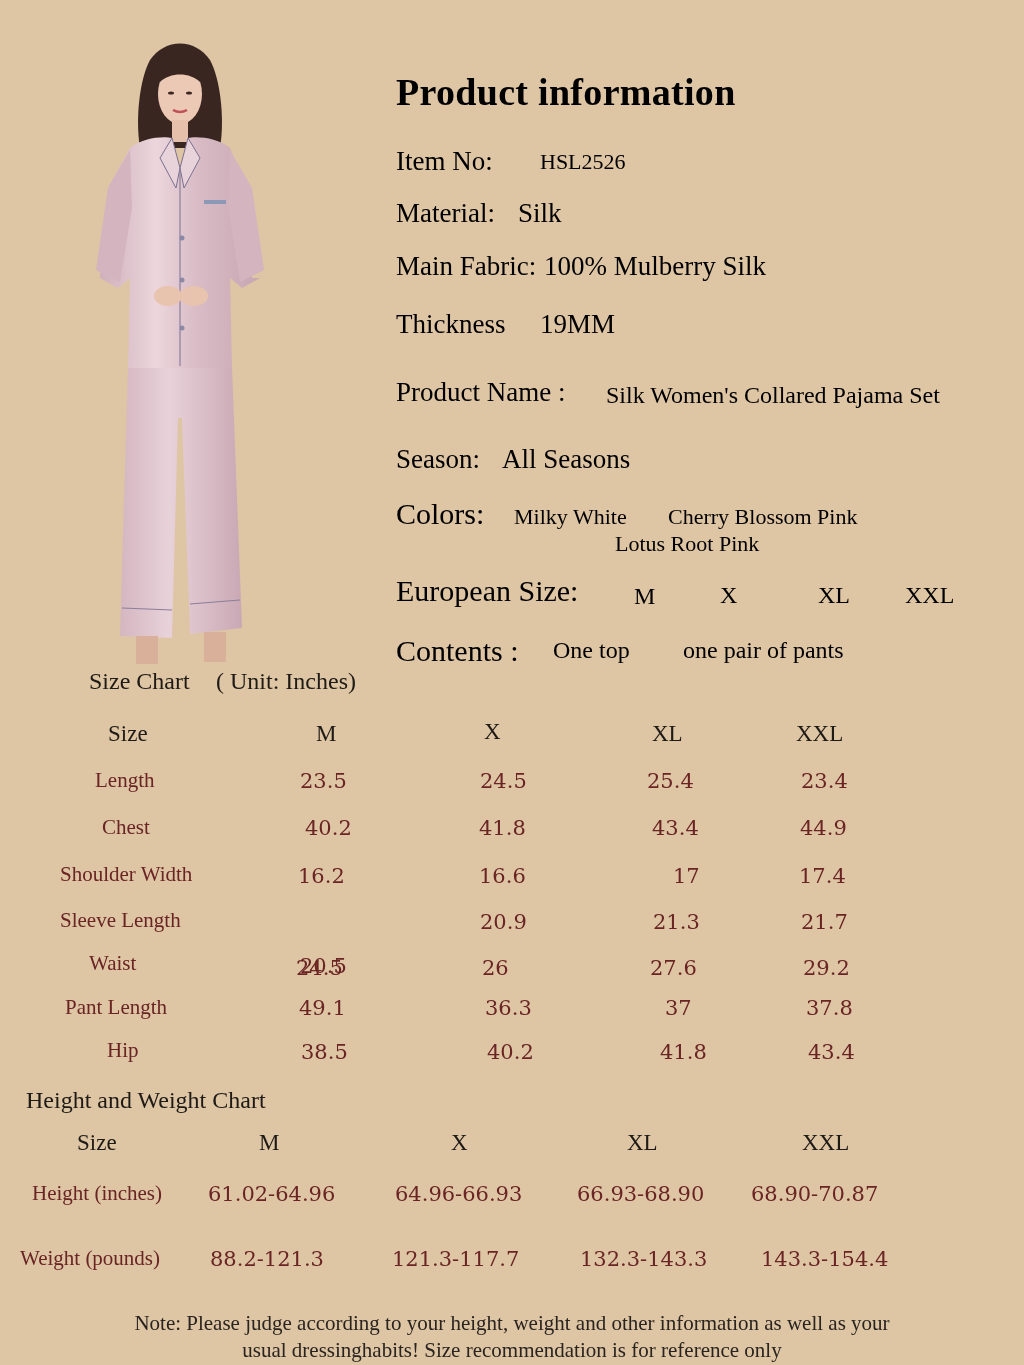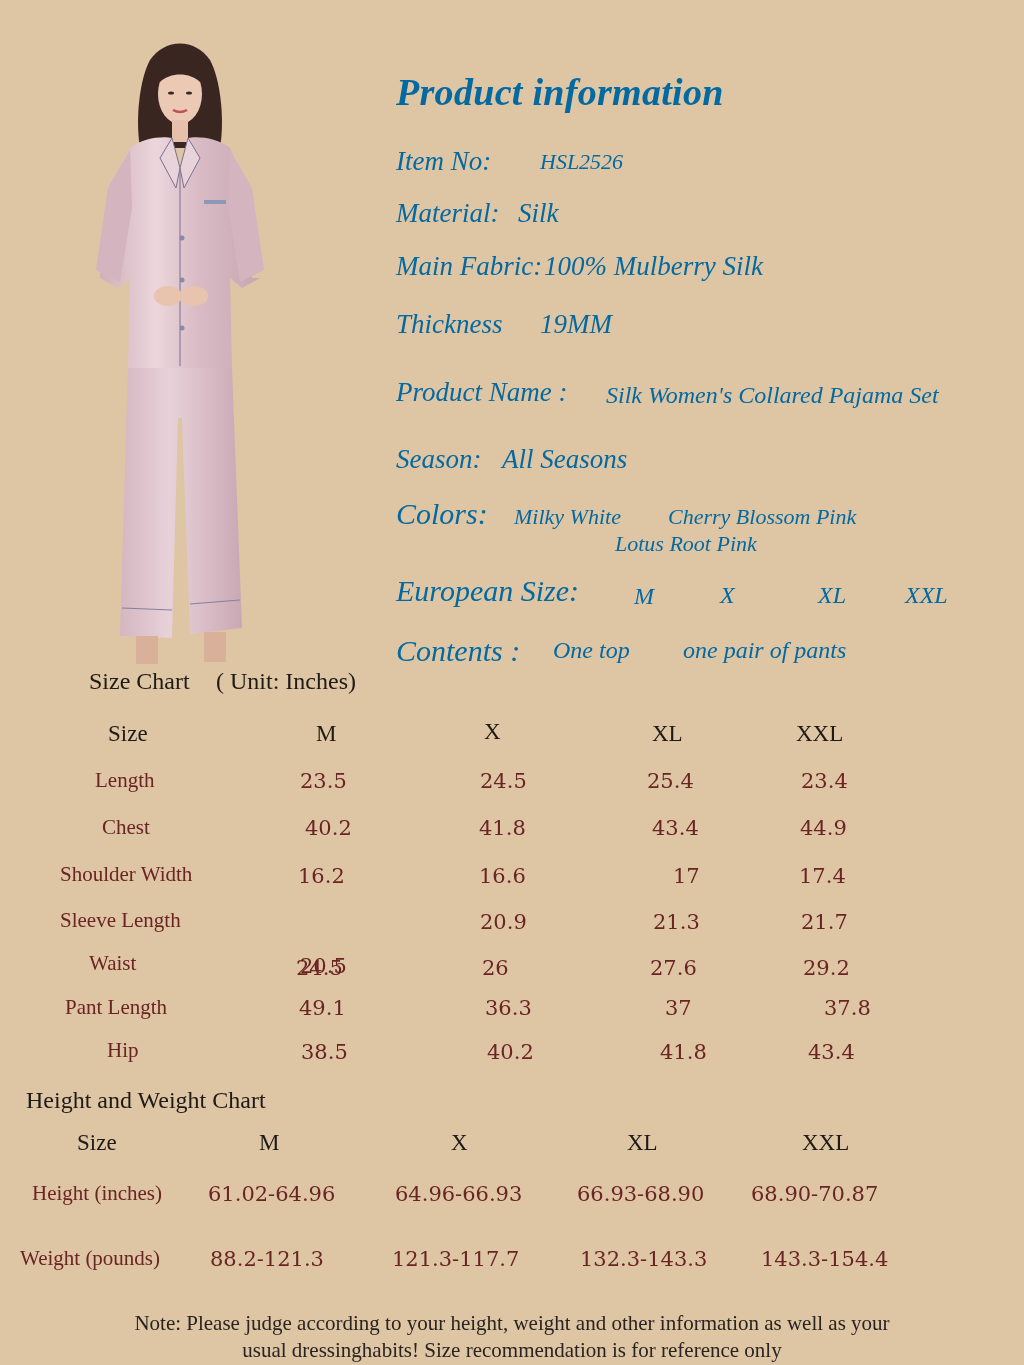--- a/index.html
+++ b/index.html
@@ -4,21 +4,21 @@
   <style>
     * { margin: 0; padding: 0; box-sizing: border-box; }
     html, body { width: 1024px; height: 1365px; overflow: hidden; }
     body {
       background: #dec5a4;
       font-family: "DejaVu Serif", "Liberation Serif", serif;
       color: #1e1a16;
       position: relative;
     }
     .abs { position: absolute; white-space: nowrap; }
-    .dark { color: #0369a1; font-style: italic; }
+    .dark { color: #000000; }
 
     
     #photo { position: absolute; left: 80px; top: 38px; width: 200px; height: 630px; }
 
     
     .info-title { left: 396px; top: 70px; font-size: 38px; font-weight: bold; letter-spacing: 0.3px; font-family: "Liberation Serif", serif; }
     .info-label { font-size: 27px; font-family: "Liberation Serif", serif; }
     .info-val { font-size: 27px; font-family: "Liberation Serif", serif; }
     .info-sm { font-size: 22px; font-family: "Liberation Serif", serif; }
 
@@ -170,21 +170,21 @@
     <div class="abs t-cell" style="left:482px;top:956px;">26</div>
     <div class="abs t-cell" style="left:650px;top:956px;">27.6</div>
     <div class="abs t-cell" style="left:803px;top:956px;">29.2</div>
   </div>
 
   <div>
     <div class="abs t-label" style="left:65px;top:995px;">Pant Length</div>
     <div class="abs t-cell" style="left:299px;top:996px;">49.1</div>
     <div class="abs t-cell" style="left:485px;top:996px;">36.3</div>
     <div class="abs t-cell" style="left:665px;top:996px;">37</div>
-    <div class="abs t-cell" style="left:806px;top:996px;margin-left:18px;">37.8</div>
+    <div class="abs t-cell" style="left:806px;top:996px;">37.8</div>
   </div>
 
   <div>
     <div class="abs t-label" style="left:107px;top:1038px;">Hip</div>
     <div class="abs t-cell" style="left:301px;top:1040px;">38.5</div>
     <div class="abs t-cell" style="left:487px;top:1040px;">40.2</div>
     <div class="abs t-cell" style="left:660px;top:1040px;">41.8</div>
     <div class="abs t-cell" style="left:808px;top:1040px;">43.4</div>
   </div>
 </section>

